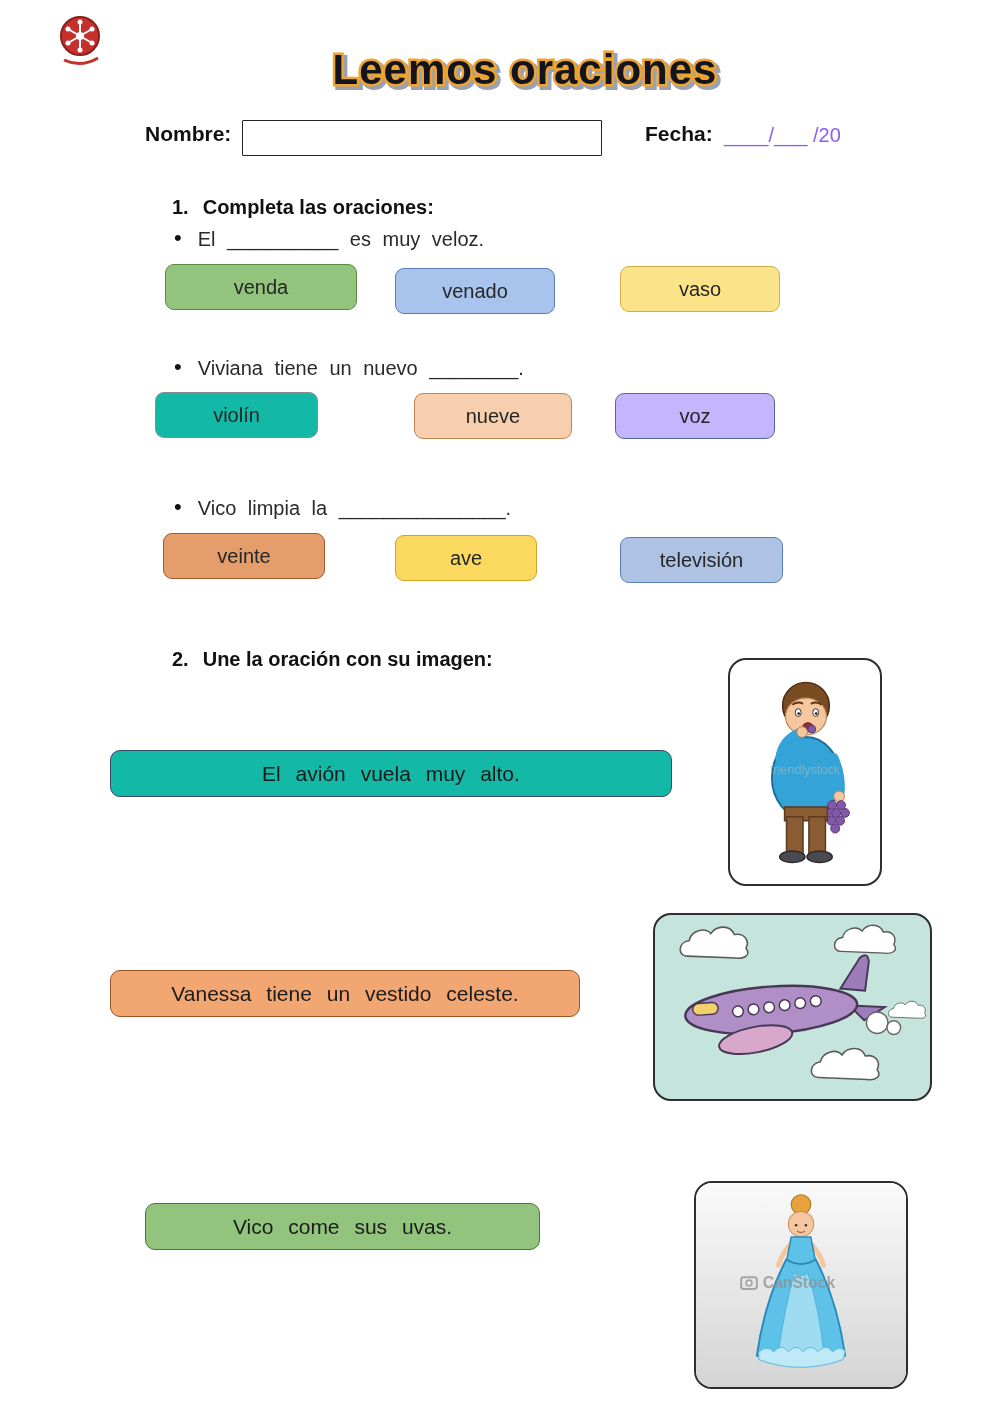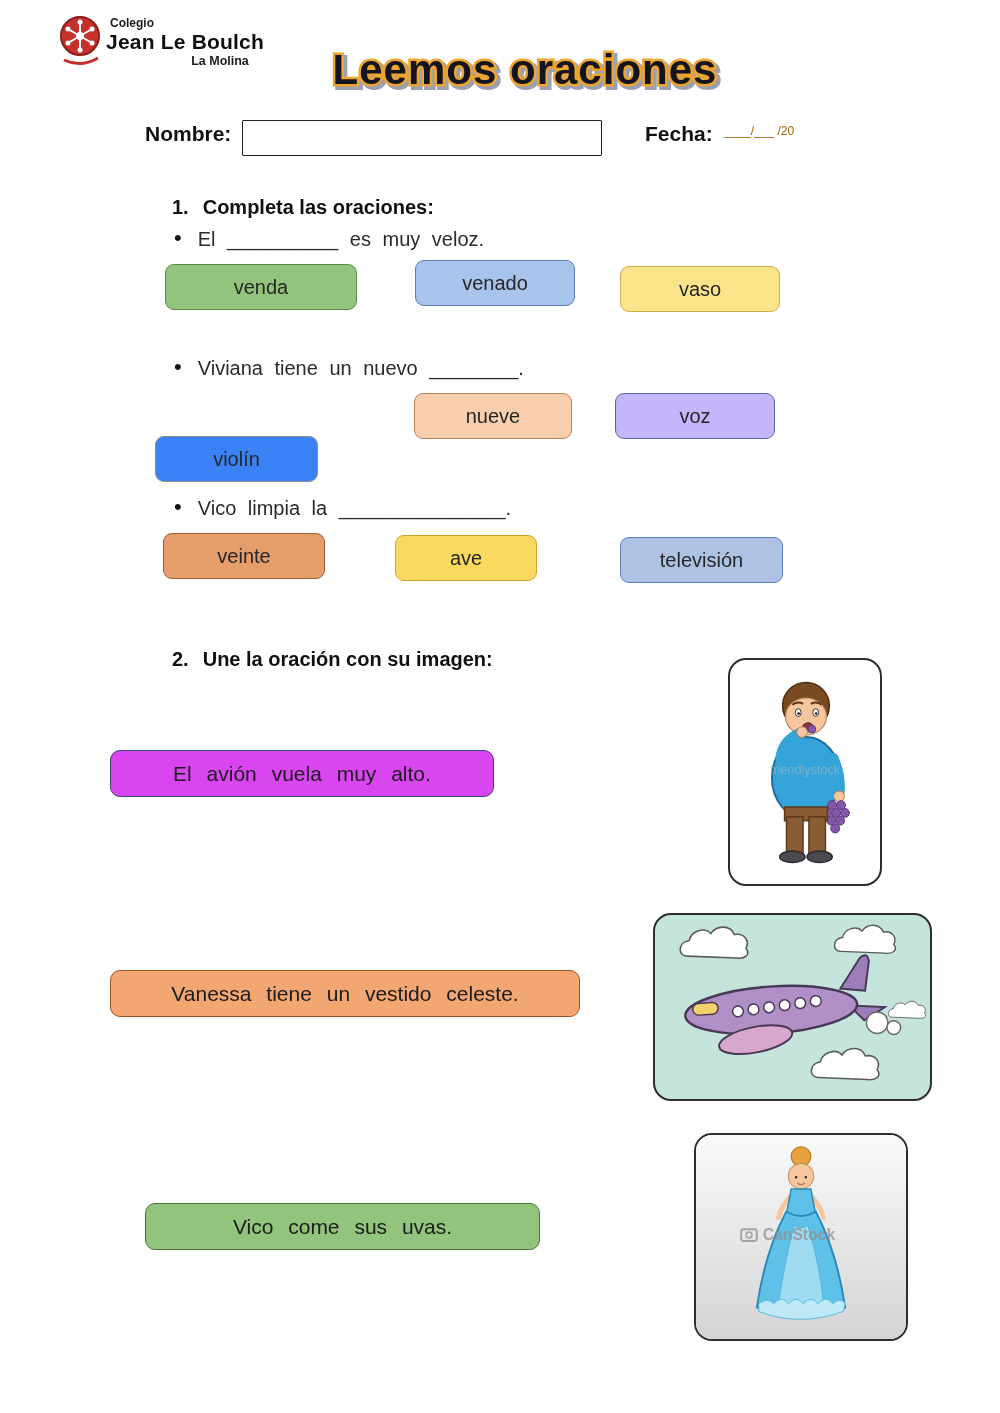--- a/index.html
+++ b/index.html
@@ -7,21 +7,21 @@
   .abs{position:absolute;}
   
   .logo-wrap{left:58px;top:14px;width:240px;height:62px;}
   .logo-texts{position:absolute;left:48px;top:2px;width:190px;}
   .logo-small{font-size:12px;font-weight:bold;color:#1c1c1c;display:block;margin-left:4px;}
   .logo-name{font-size:21px;font-weight:bold;color:#111;display:block;letter-spacing:.2px;}
   .logo-sub{font-size:12.5px;font-weight:bold;color:#1c1c1c;display:block;text-align:center;margin-left:38px;}
   
   .lbl{font-weight:bold;font-size:21px;color:#111;}
   .name-input{left:242px;top:120px;width:360px;height:36px;border:1.6px solid #222;background:#fff;font-size:19px;padding:0 8px;box-sizing:border-box;border-radius:1px;}
-  .date-val{font-size:12px;color:#a16207;}
+  .date-val{font-size:20px;color:#8b5cf6;}
   
   .sec-head{font-weight:bold;font-size:20px;color:#111;display:flex;gap:14px;}
   .sentence{font-size:20px;color:#2a2a2a;display:flex;gap:16px;word-spacing:6px;}
   .bullet{font-size:22px;line-height:20px;color:#111;}
   
   .opt{height:46px;border-radius:9px;border:1.5px solid #555;display:flex;align-items:center;justify-content:center;font-size:20px;color:#262626;box-sizing:border-box;}
   
   .match-box{height:47px;border-radius:10px;border:1.6px solid #444;display:flex;align-items:center;justify-content:center;font-size:21px;color:#1b1b1b;word-spacing:9px;box-sizing:border-box;}
   
   .card{border:2px solid #2e2e2e;border-radius:18px;background:#fff;overflow:hidden;box-sizing:border-box;}
@@ -43,25 +43,20 @@
         <line x1="22" y1="22" x2="10" y2="15"></line>
     </g>
     <circle cx="22" cy="8" r="2.5" fill="#fff"></circle>
       <circle cx="34" cy="15" r="2.5" fill="#fff"></circle>
     <circle cx="34" cy="29" r="2.5" fill="#fff"></circle>
       <circle cx="22" cy="36" r="2.5" fill="#fff"></circle>
     <circle cx="10" cy="29" r="2.5" fill="#fff"></circle>
       <circle cx="10" cy="15" r="2.5" fill="#fff"></circle>
     <path d="M6,46 Q23,54 40,44" stroke="#c5322e" stroke-width="3" fill="none"></path>
   </svg>
-  <div class="logo-texts">
-    <span class="logo-small">Colegio</span>
-    <span class="logo-name">Jean Le Boulch</span>
-    <span class="logo-sub">La Molina</span>
-  </div>
 </div>
 
 <svg class="abs" style="left:295px;top:44px;" width="460" height="58" viewBox="0 0 460 58">
   <text x="233" y="43" text-anchor="middle" font-family="Liberation Sans, sans-serif" font-size="42" font-weight="bold" letter-spacing="1" fill="#9aa0b4" stroke="#9aa0b4" stroke-width="6" paint-order="stroke">Leemos oraciones</text>
   <text x="230" y="40" text-anchor="middle" font-family="Liberation Sans, sans-serif" font-size="42" font-weight="bold" letter-spacing="1" fill="#14141e" stroke="#eda52f" stroke-width="5" paint-order="stroke">Leemos oraciones</text>
 </svg>
 
 <span class="abs lbl" style="left:145px;top:122px;">Nombre:</span>
 <input class="abs name-input" type="text" style="">
 <span class="abs lbl" style="left:645px;top:122px;">Fecha:</span>
@@ -72,32 +67,32 @@
   <span>Completa las oraciones:</span>
 </div>
 
 <div class="abs sentence" style="left:174px;top:228px;">
   <span class="bullet">•</span>
   <span>El __________  es  muy  veloz.</span>
 </div>
 <div class="abs opt" style="left: 165px; top: 264px; width: 192px; background-color: rgb(147, 196, 125); border-color: rgb(90, 138, 68);">
   <span>venda</span>
 </div>
-<div class="abs opt" style="left: 395px; top: 260px; width: 160px; background-color: rgb(169, 196, 236); border-color: rgb(91, 127, 181); margin-left: 20px;">
+<div class="abs opt" style="left: 395px; top: 268px; width: 160px; background-color: rgb(169, 196, 236); border-color: rgb(91, 127, 181);">
   <span>venado</span>
 </div>
 <div class="abs opt" style="left: 620px; top: 266px; width: 160px; background-color: rgb(251, 227, 137); border-color: rgb(208, 173, 74);">
   <span>vaso</span>
 </div>
 
 <div class="abs sentence" style="left:174px;top:357px;">
   <span class="bullet">•</span>
   <span>Viviana  tiene  un  nuevo ________.</span>
 </div>
-<div class="abs opt" style="left: 155px; top: 392px; width: 163px; background-color: #3b82f6; border-color: rgb(140, 140, 140); margin-top: 44px;">
+<div class="abs opt" style="left: 155px; top: 392px; width: 163px; background-color: #14b8a6; border-color: rgb(140, 140, 140);">
   <span>violín</span>
 </div>
 <div class="abs opt" style="left: 390px; top: 393px; width: 158px; background-color: rgb(247, 207, 174); border-color: rgb(192, 131, 82); margin-left: 24px;">
   <span>nueve</span>
 </div>
 <div class="abs opt" style="left: 615px; top: 393px; width: 160px; background-color: #c4b5fd; border-color: rgb(82, 104, 156);">
   <span>voz</span>
 </div>
 
 <div class="abs sentence" style="left:174px;top:497px;">
@@ -153,21 +148,21 @@
 
     <path d="M56,150 h44 v14 h-44 z" fill="#8a5c33" stroke="#5c3a1c" stroke-width="1.5"></path>
     <rect x="58" y="160" width="17" height="38" fill="#8a5c33" stroke="#5c3a1c" stroke-width="1.5"></rect>
     <rect x="81" y="160" width="17" height="38" fill="#8a5c33" stroke="#5c3a1c" stroke-width="1.5"></rect>
     <ellipse cx="64" cy="201" rx="13" ry="6" fill="#4a4a50" stroke="#2c2c30" stroke-width="1.5"></ellipse>
     <ellipse cx="92" cy="201" rx="13" ry="6" fill="#4a4a50" stroke="#2c2c30" stroke-width="1.5"></ellipse>
     <text x="77" y="116" text-anchor="middle" font-family="Liberation Sans, sans-serif" font-size="13" fill="#bcbcbc" opacity="0.55">friendlystock</text>
   </svg>
 </div>
 
-<div class="abs match-box" style="left: 110px; top: 750px; width: 384px; background-color: #d946ef; border-color: rgb(55, 72, 110); align-items: center;">
+<div class="abs match-box" style="left: 110px; top: 750px; width: 562px; background-color: #14b8a6; border-color: rgb(55, 72, 110); align-items: center;">
   <span>El  avión  vuela  muy  alto.</span>
 </div>
 
 <div class="abs card" style="left:653px;top:913px;width:279px;height:188px;background:#c5e5dc;">
   <svg viewBox="0 0 279 188">
     <defs>
       <path id="cloud" d="M-30,8 C-40,8 -40,-6 -28,-8 C-26,-18 -12,-22 -6,-15 C0,-24 14,-24 18,-14 C28,-16 34,-8 30,0 C36,8 26,11 20,10 Z"></path>
     </defs>
     <g fill="#ffffff" stroke="#5a5a5a" stroke-width="1.6">
       <use href="#cloud" transform="translate(62,34)"></use>
@@ -192,21 +187,21 @@
     </g>
     <circle cx="226" cy="110" r="11" fill="#fff" stroke="#6a6a6a" stroke-width="1.5"></circle>
     <circle cx="243" cy="115" r="7" fill="#fff" stroke="#6a6a6a" stroke-width="1.5"></circle>
   </svg>
 </div>
 
 <div class="abs match-box" style="left: 110px; top: 970px; width: 470px; background-color: rgb(242, 166, 114); border-color: rgb(154, 84, 38);">
   <span>Vanessa   tiene   un   vestido   celeste.</span>
 </div>
 
-<div class="abs card" style="left:694px;top:1133px;width:214px;height:208px;">
+<div class="abs card" style="left:694px;top:1181px;width:214px;height:208px;">
   <svg viewBox="0 0 214 208">
     <defs>
       <linearGradient id="bgGrad" x1="0" y1="0" x2="0" y2="1">
         <stop offset="0" stop-color="#fafafa"></stop>
           <stop offset="1" stop-color="#d4d4d4"></stop>
       </linearGradient>
     </defs>
     <rect x="0" y="0" width="214" height="208" fill="url(#bgGrad)"></rect>
 
     <circle cx="107" cy="22" r="10" fill="#e8a23d" stroke="#b07a20" stroke-width="1.2"></circle>

